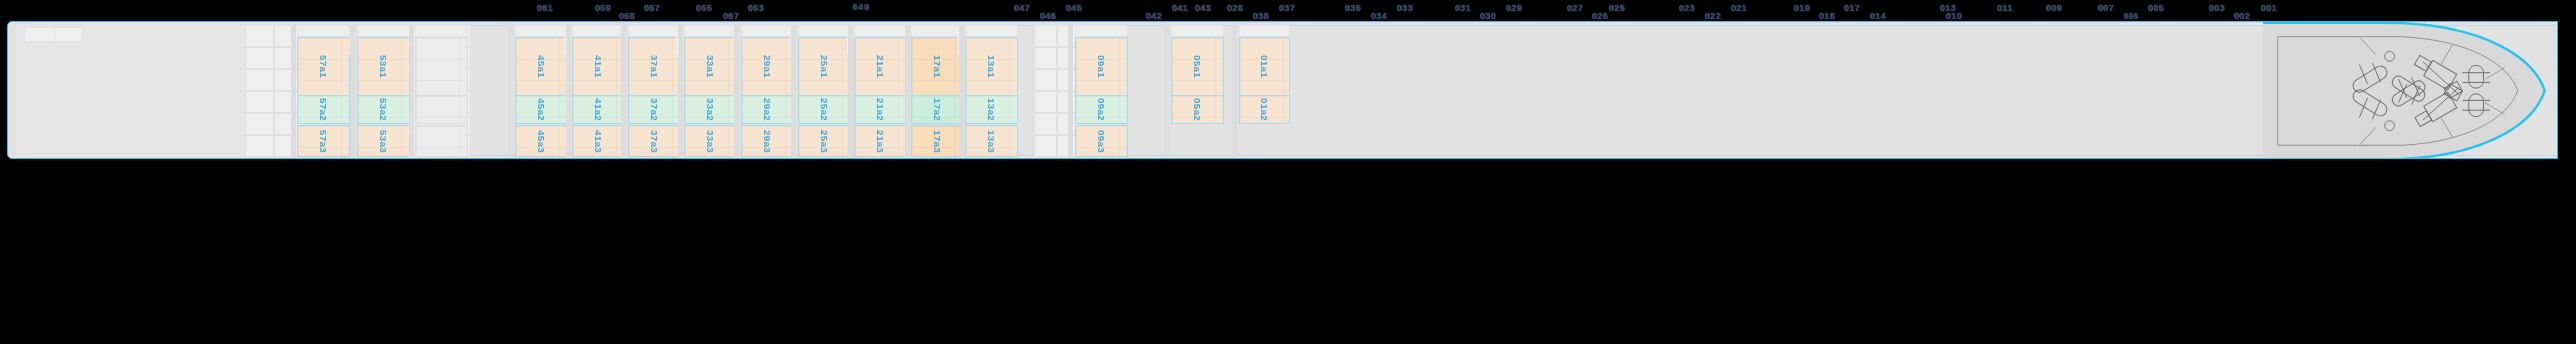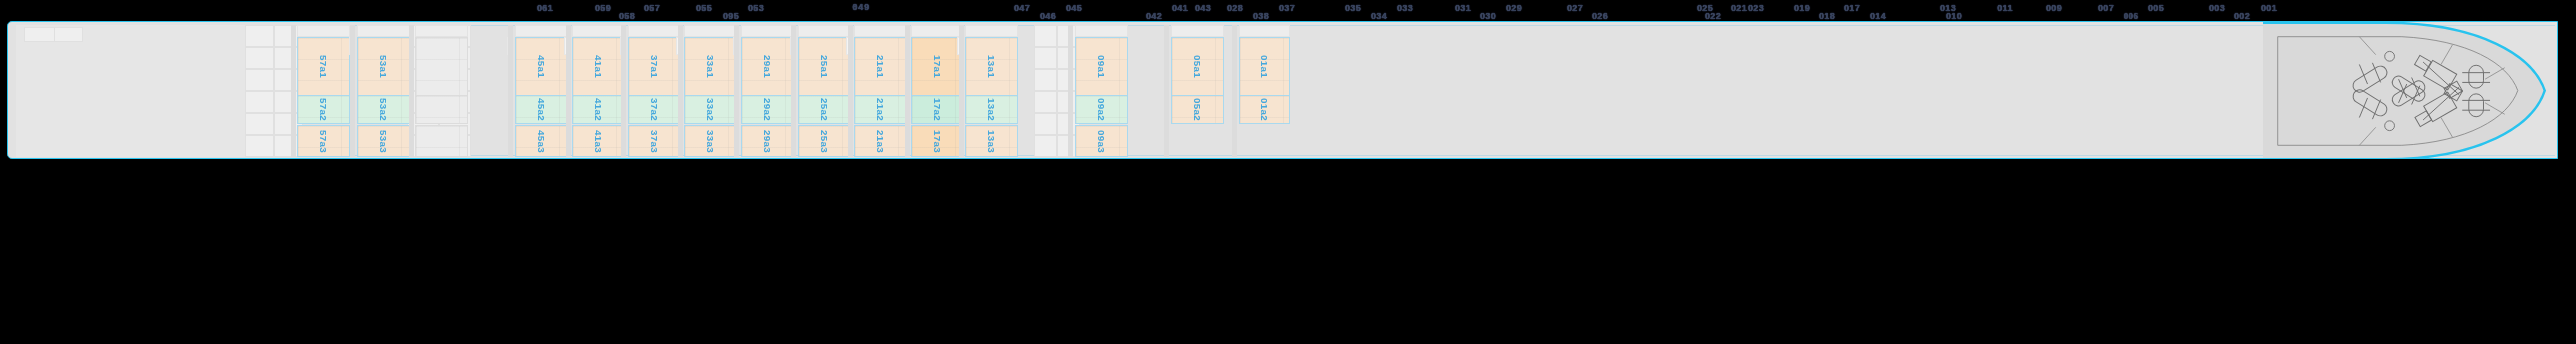--- a/index.html
+++ b/index.html
@@ -135,34 +135,34 @@
     <div class="bay-num odd" style="left: 1074px;">045</div>
     <div class="bay-num odd" style="left: 1171px; margin-left: 32px;">043</div>
     <div class="bay-num odd" style="left: 1180px;">041</div>
     <div class="bay-num odd" style="left: 1235px;">028</div>
     <div class="bay-num odd" style="left: 1287px; text-align: right;">037</div>
     <div class="bay-num odd" style="left: 1353px;">035</div>
     <div class="bay-num odd" style="left: 1405px;">033</div>
     <div class="bay-num odd" style="left: 1463px;">031</div>
     <div class="bay-num odd" style="left: 1514px;">029</div>
     <div class="bay-num odd" style="left: 1575px;">027</div>
-    <div class="bay-num odd" style="left: 1697px; padding-left: 16px;">025</div>
-    <div class="bay-num odd" style="left: 1756px;">023</div>
+    <div class="bay-num odd" style="left: 1609px; padding-left: 16px;">025</div>
+    <div class="bay-num odd" style="left: 1687px;">023</div>
     <div class="bay-num odd" style="left: 1739px;">021</div>
     <div class="bay-num odd" style="left: 1802px;">019</div>
     <div class="bay-num odd" style="left: 1852px;">017</div>
     <div class="bay-num odd" style="left: 1948px;">013</div>
     <div class="bay-num odd" style="left: 2005px;">011</div>
     <div class="bay-num odd" style="left: 2054px;">009</div>
     <div class="bay-num odd" style="left: 2106px;">007</div>
     <div class="bay-num odd" style="left: 2156px;">005</div>
     <div class="bay-num odd" style="left: 2217px; text-align: right;">003</div>
     <div class="bay-num odd" style="left: 2269px;">001</div>
     <div class="bay-num even" style="left: 627px;">058</div>
-    <div class="bay-num even" style="left: 731px;">095</div>
+    <div class="bay-num even" style="left: 731px;">067</div>
     <div class="bay-num even" style="left: 1048px;">046</div>
     <div class="bay-num even" style="left: 1154px;">042</div>
     <div class="bay-num even" style="left: 1261px;">038</div>
     <div class="bay-num even" style="left: 1379px;">034</div>
     <div class="bay-num even" style="left: 1488px;">030</div>
     <div class="bay-num even" style="left: 1600px;">026</div>
     <div class="bay-num even" style="left: 1713px;">022</div>
     <div class="bay-num even" style="left: 1827px;">018</div>
     <div class="bay-num even" style="left: 1878px;">014</div>
     <div class="bay-num even" style="left: 1954px;">010</div>

